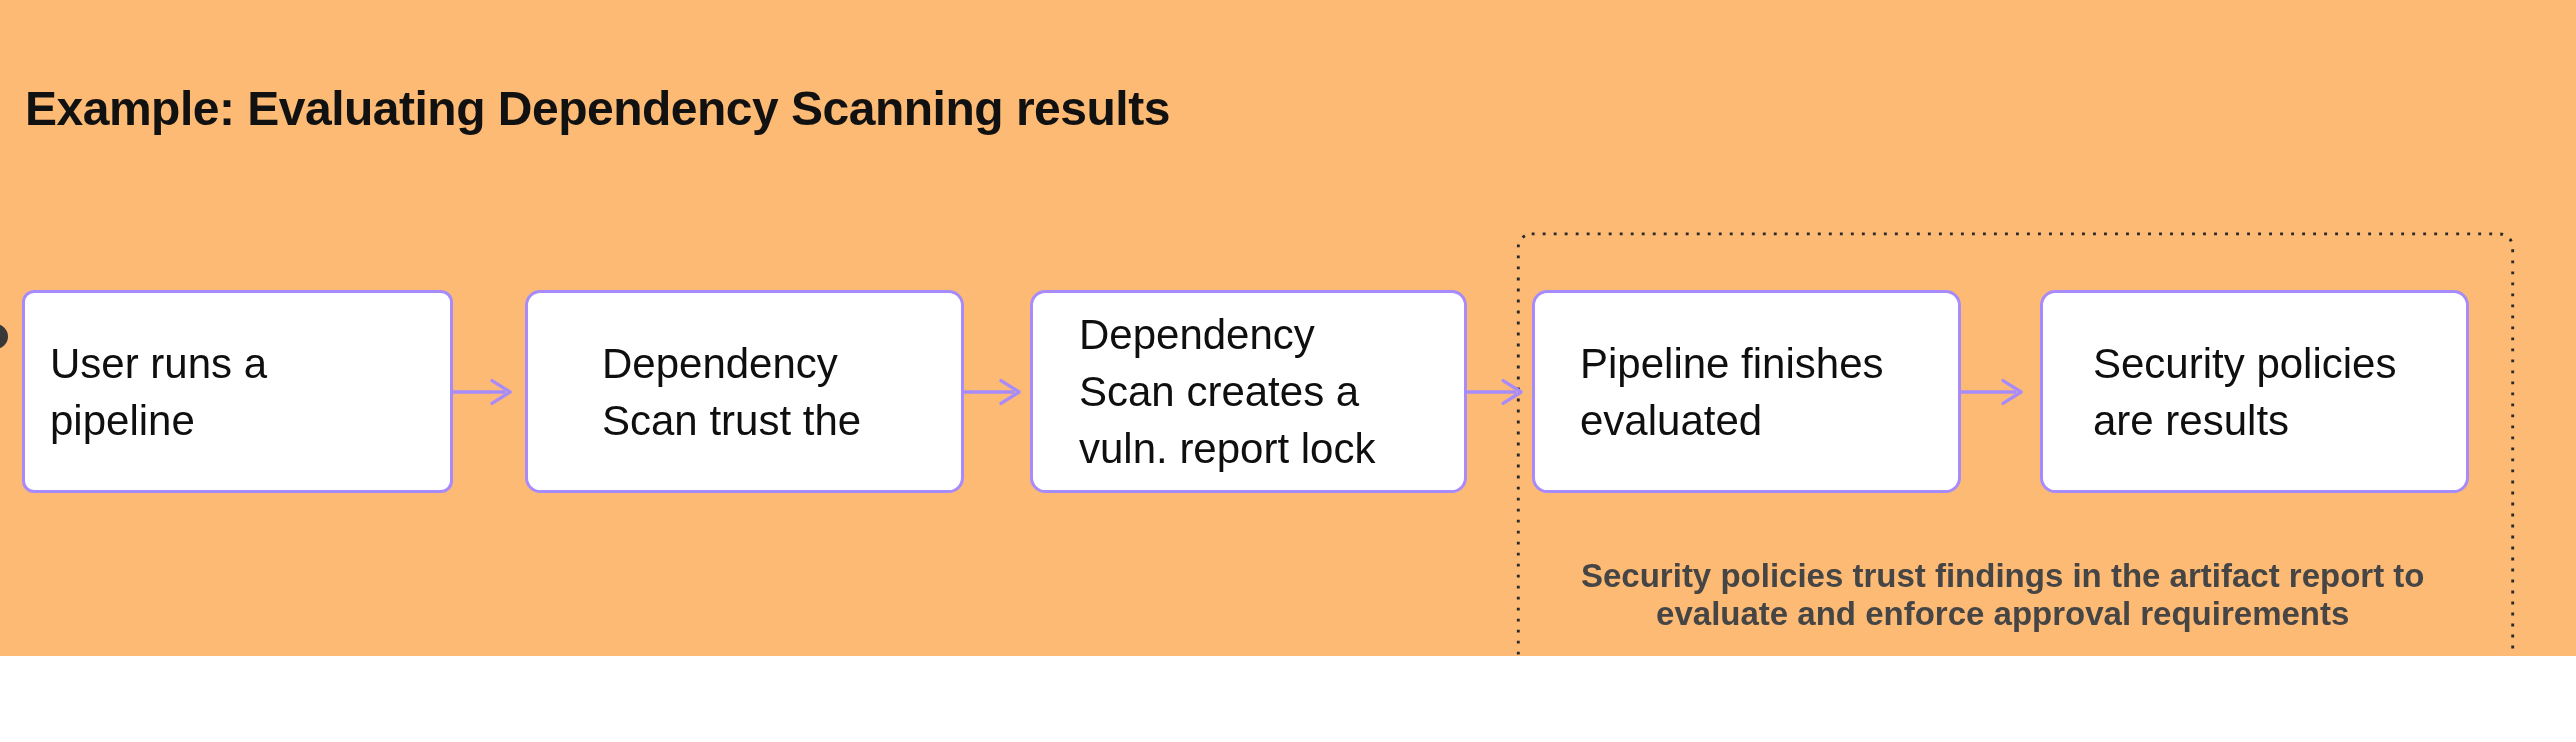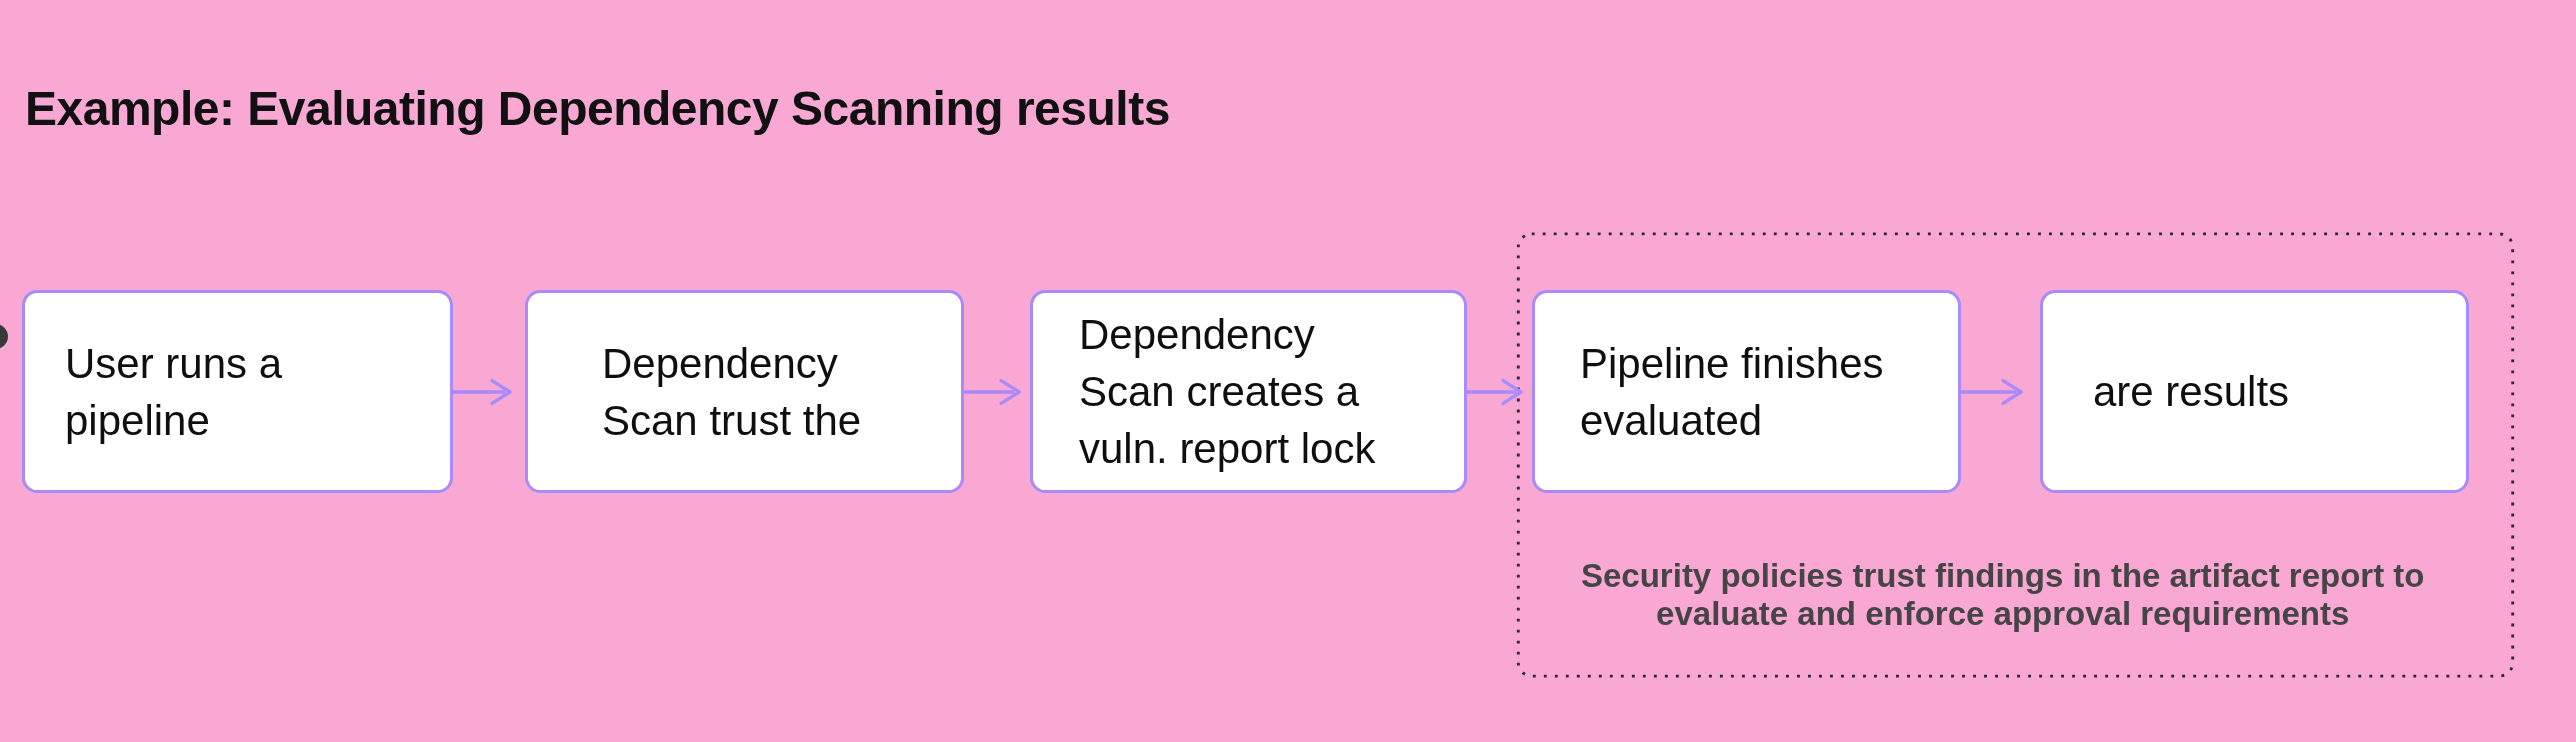--- a/index.html
+++ b/index.html
@@ -3,22 +3,22 @@
 <meta charset="utf-8">
 <style>
   html, body {
     margin: 0;
     padding: 0;
     background: #ffffff;
   }
   .canvas {
     position: relative;
     width: 2576px;
-    height: 742px;
-    background: #f9a8d4;
+    height: 656px;
+    background: #fdba74;
     overflow: hidden;
     font-family: "Liberation Sans", sans-serif;
   }
   .title {
     position: absolute;
     left: 25px;
     top: 80px;
     margin: 0;
     font-size: 48px;
     line-height: 57px;
@@ -36,21 +36,21 @@
     border: 3.8px solid #a78bfa;
     border-radius: 15.3px;
     display: flex;
     flex-direction: column;
     justify-content: center;
     font-size: 42px;
     line-height: 57px;
     color: #0f0f0f;
   }
   .flow-box .line { display: block; white-space: nowrap; }
-  .box-1 { left: 22px;   width: 431px; padding-left: 40px; }
+  .box-1 { left: 22px;   width: 431px; padding-left: 25px; border-radius: 12px; }
   .box-2 { left: 525px;  width: 439px; padding-left: 74px; }
   .box-3 { left: 1030px; width: 437px; padding-left: 46px; }
   .box-4 { left: 1532px; width: 429px; padding-left: 45px; justify-content: center; }
   .box-5 { left: 2040px; width: 429px; padding-left: 50px; }
   .arrow {
     position: absolute;
     top: 370px;
     height: 44px;
   }
   .arrow-1 { left: 452px;  width: 61px; }
@@ -113,20 +113,21 @@
     <span class="line">Scan creates a</span>
     <span class="line">vuln. report lock</span>
   </div>
 
   <div class="flow-box box-4">
     <span class="line">Pipeline finishes</span>
     <span class="line">evaluated</span>
   </div>
 
   <div class="flow-box box-5">
+    <span class="line">Security policies</span>
     <span class="line">are results</span>
   </div>
 
   <svg class="arrow arrow-1" viewBox="0 0 64 46" xmlns="http://www.w3.org/2000/svg">
     <line x1="0" y1="23" x2="56" y2="23" stroke="#a78bfa" stroke-width="3.5"></line>
     <polyline points="42,11 61,23 42,35" fill="none" stroke="#a78bfa" stroke-width="3.5" stroke-linecap="round" stroke-linejoin="round"></polyline>
   </svg>
 
   <svg class="arrow arrow-2" viewBox="0 0 62 46" xmlns="http://www.w3.org/2000/svg">
     <line x1="0" y1="23" x2="54" y2="23" stroke="#a78bfa" stroke-width="3.5"></line>

